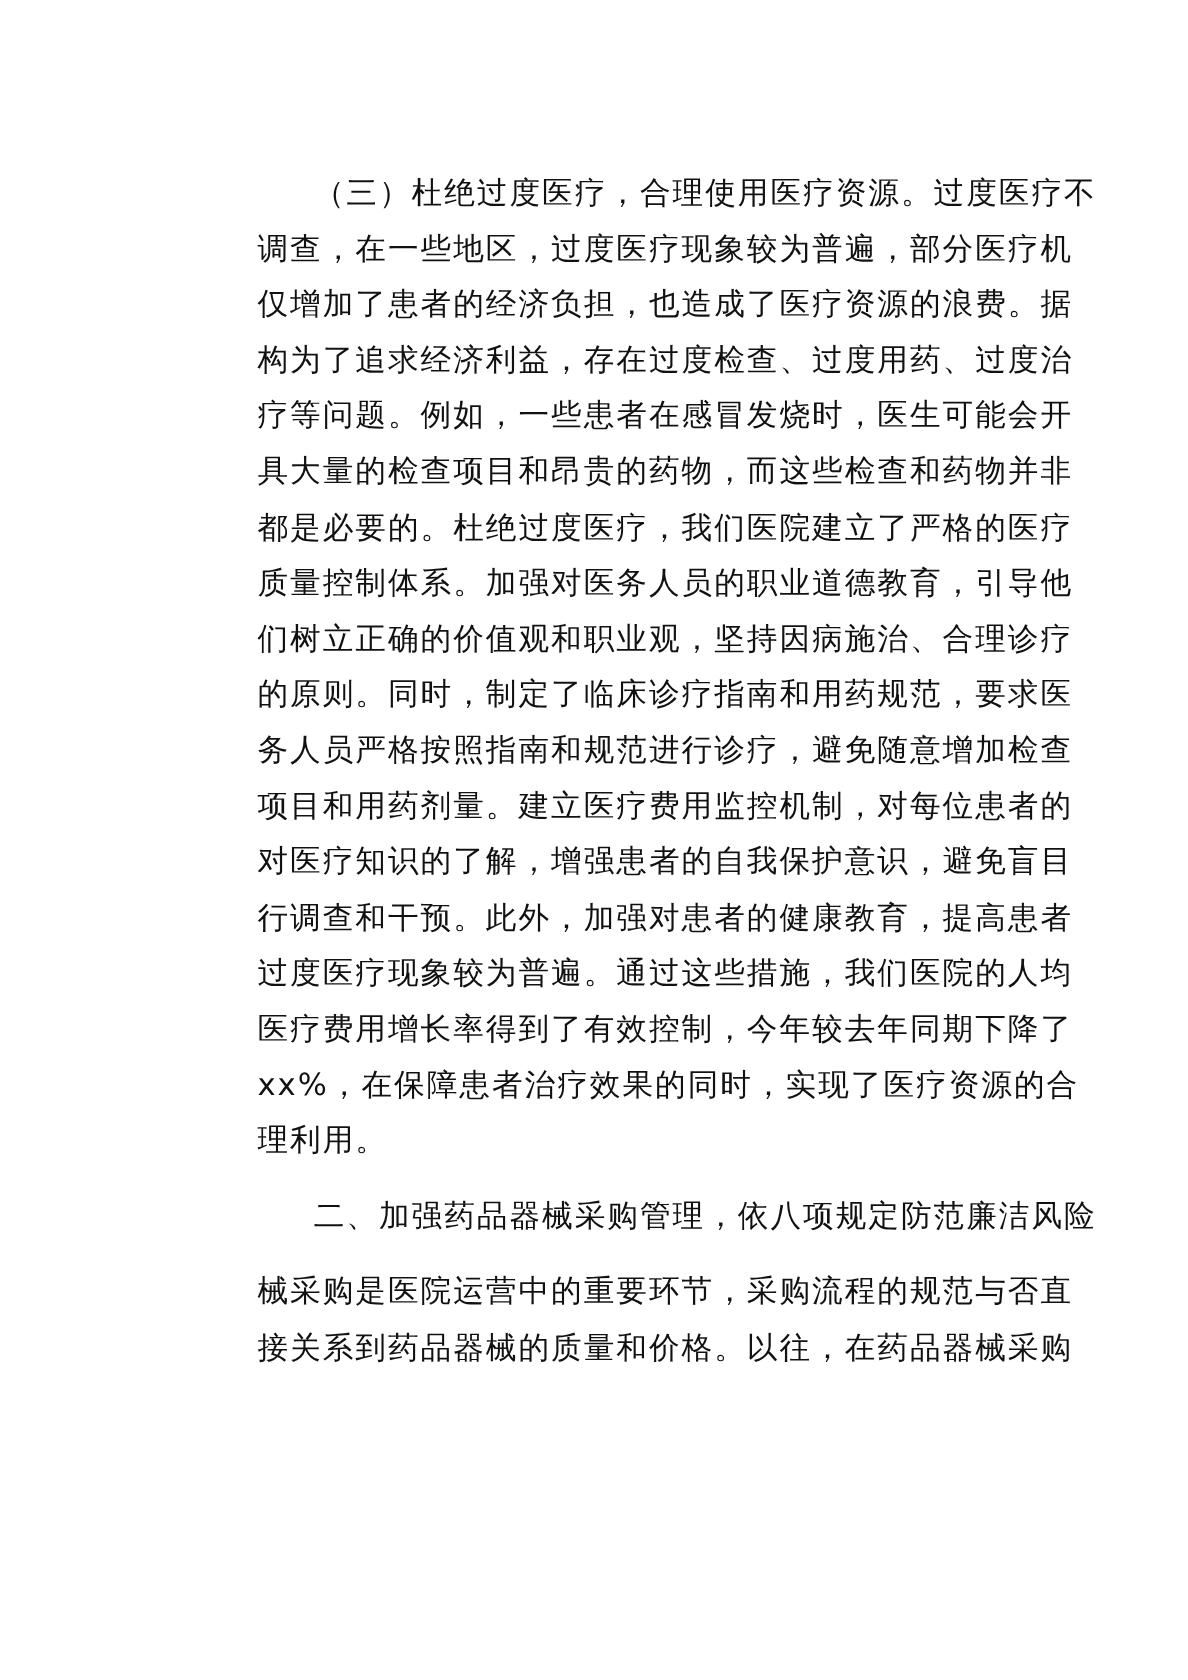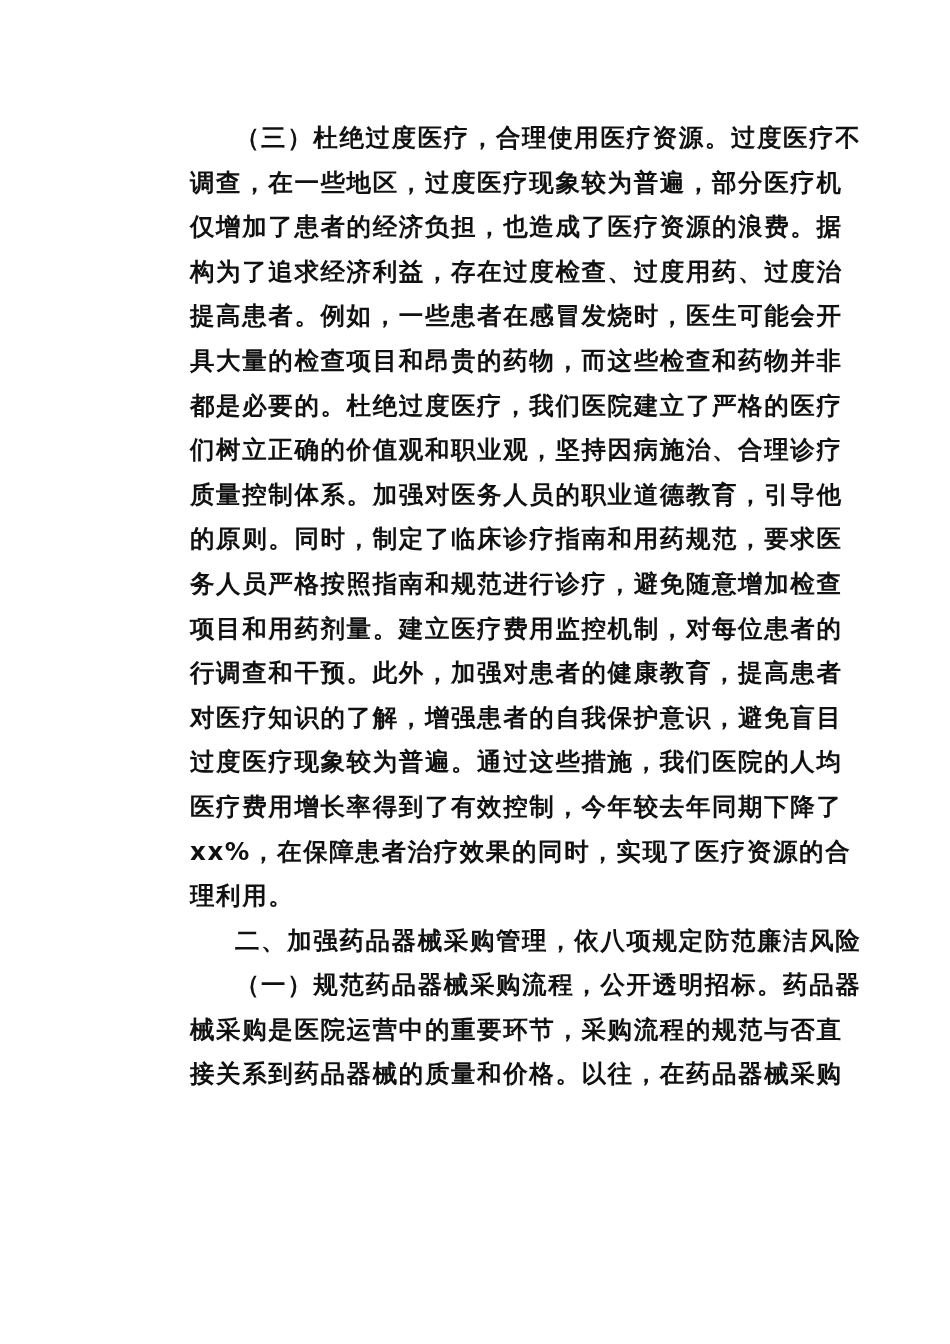--- a/index.html
+++ b/index.html
@@ -18,62 +18,60 @@
       left: 145px;
       top: 116px;
       width: 660px;
       font-family: "DejaVu Sans", "Liberation Sans", sans-serif;
       font-size: 24.5px;
       line-height: 44.6px;
       color: #111111;
       letter-spacing: 1.6px;
     }
     .para {
-      margin: 0;
+      margin: 16px;
       padding: 0;
       text-align: justify;
       text-indent: 45px;
       word-break: break-all;
-      font-weight: bold;
     }
     .line {
       display: block;
       white-space: nowrap;
     }
     .indent {
       padding-left: 45px;
     }
   </style>
 </head>
 <body>
 
 <div class="page">
   <div class="para">
     <span class="line indent">（三）杜绝过度医疗，合理使用医疗资源。过度医疗不</span>
     <span class="line">调查，在一些地区，过度医疗现象较为普遍，部分医疗机</span>
     <span class="line">仅增加了患者的经济负担，也造成了医疗资源的浪费。据</span>
     <span class="line">构为了追求经济利益，存在过度检查、过度用药、过度治</span>
-    <span class="line">提高患者。例如，一些患者在感冒发烧时，医生可能会开</span>
+    <span class="line">疗等问题。例如，一些患者在感冒发烧时，医生可能会开</span>
     <span class="line">具大量的检查项目和昂贵的药物，而这些检查和药物并非</span>
     <span class="line">都是必要的。杜绝过度医疗，我们医院建立了严格的医疗</span>
+    <span class="line">质量控制体系。加强对医务人员的职业道德教育，引导他</span>
     <span class="line">们树立正确的价值观和职业观，坚持因病施治、合理诊疗</span>
-    <span class="line">质量控制体系。加强对医务人员的职业道德教育，引导他</span>
     <span class="line">的原则。同时，制定了临床诊疗指南和用药规范，要求医</span>
     <span class="line">务人员严格按照指南和规范进行诊疗，避免随意增加检查</span>
     <span class="line">项目和用药剂量。建立医疗费用监控机制，对每位患者的</span>
+    <span class="line">对医疗知识的了解，增强患者的自我保护意识，避免盲目</span>
     <span class="line">行调查和干预。此外，加强对患者的健康教育，提高患者</span>
-    <span class="line">对医疗知识的了解，增强患者的自我保护意识，避免盲目</span>
     <span class="line">过度医疗现象较为普遍。通过这些措施，我们医院的人均</span>
     <span class="line">医疗费用增长率得到了有效控制，今年较去年同期下降了</span>
     <span class="line">xx%，在保障患者治疗效果的同时，实现了医疗资源的合</span>
     <span class="line">理利用。</span>
   </div>
 
   <div class="para">
     <span class="line indent">二、加强药品器械采购管理，依八项规定防范廉洁风险</span>
   </div>
 
   <div class="para">
-    <span class="line indent">（一）规范药品器械采购流程，公开透明招标。药品器</span>
     <span class="line">械采购是医院运营中的重要环节，采购流程的规范与否直</span>
     <span class="line">接关系到药品器械的质量和价格。以往，在药品器械采购</span>
   </div>
 </div>
 
 </body></html>

